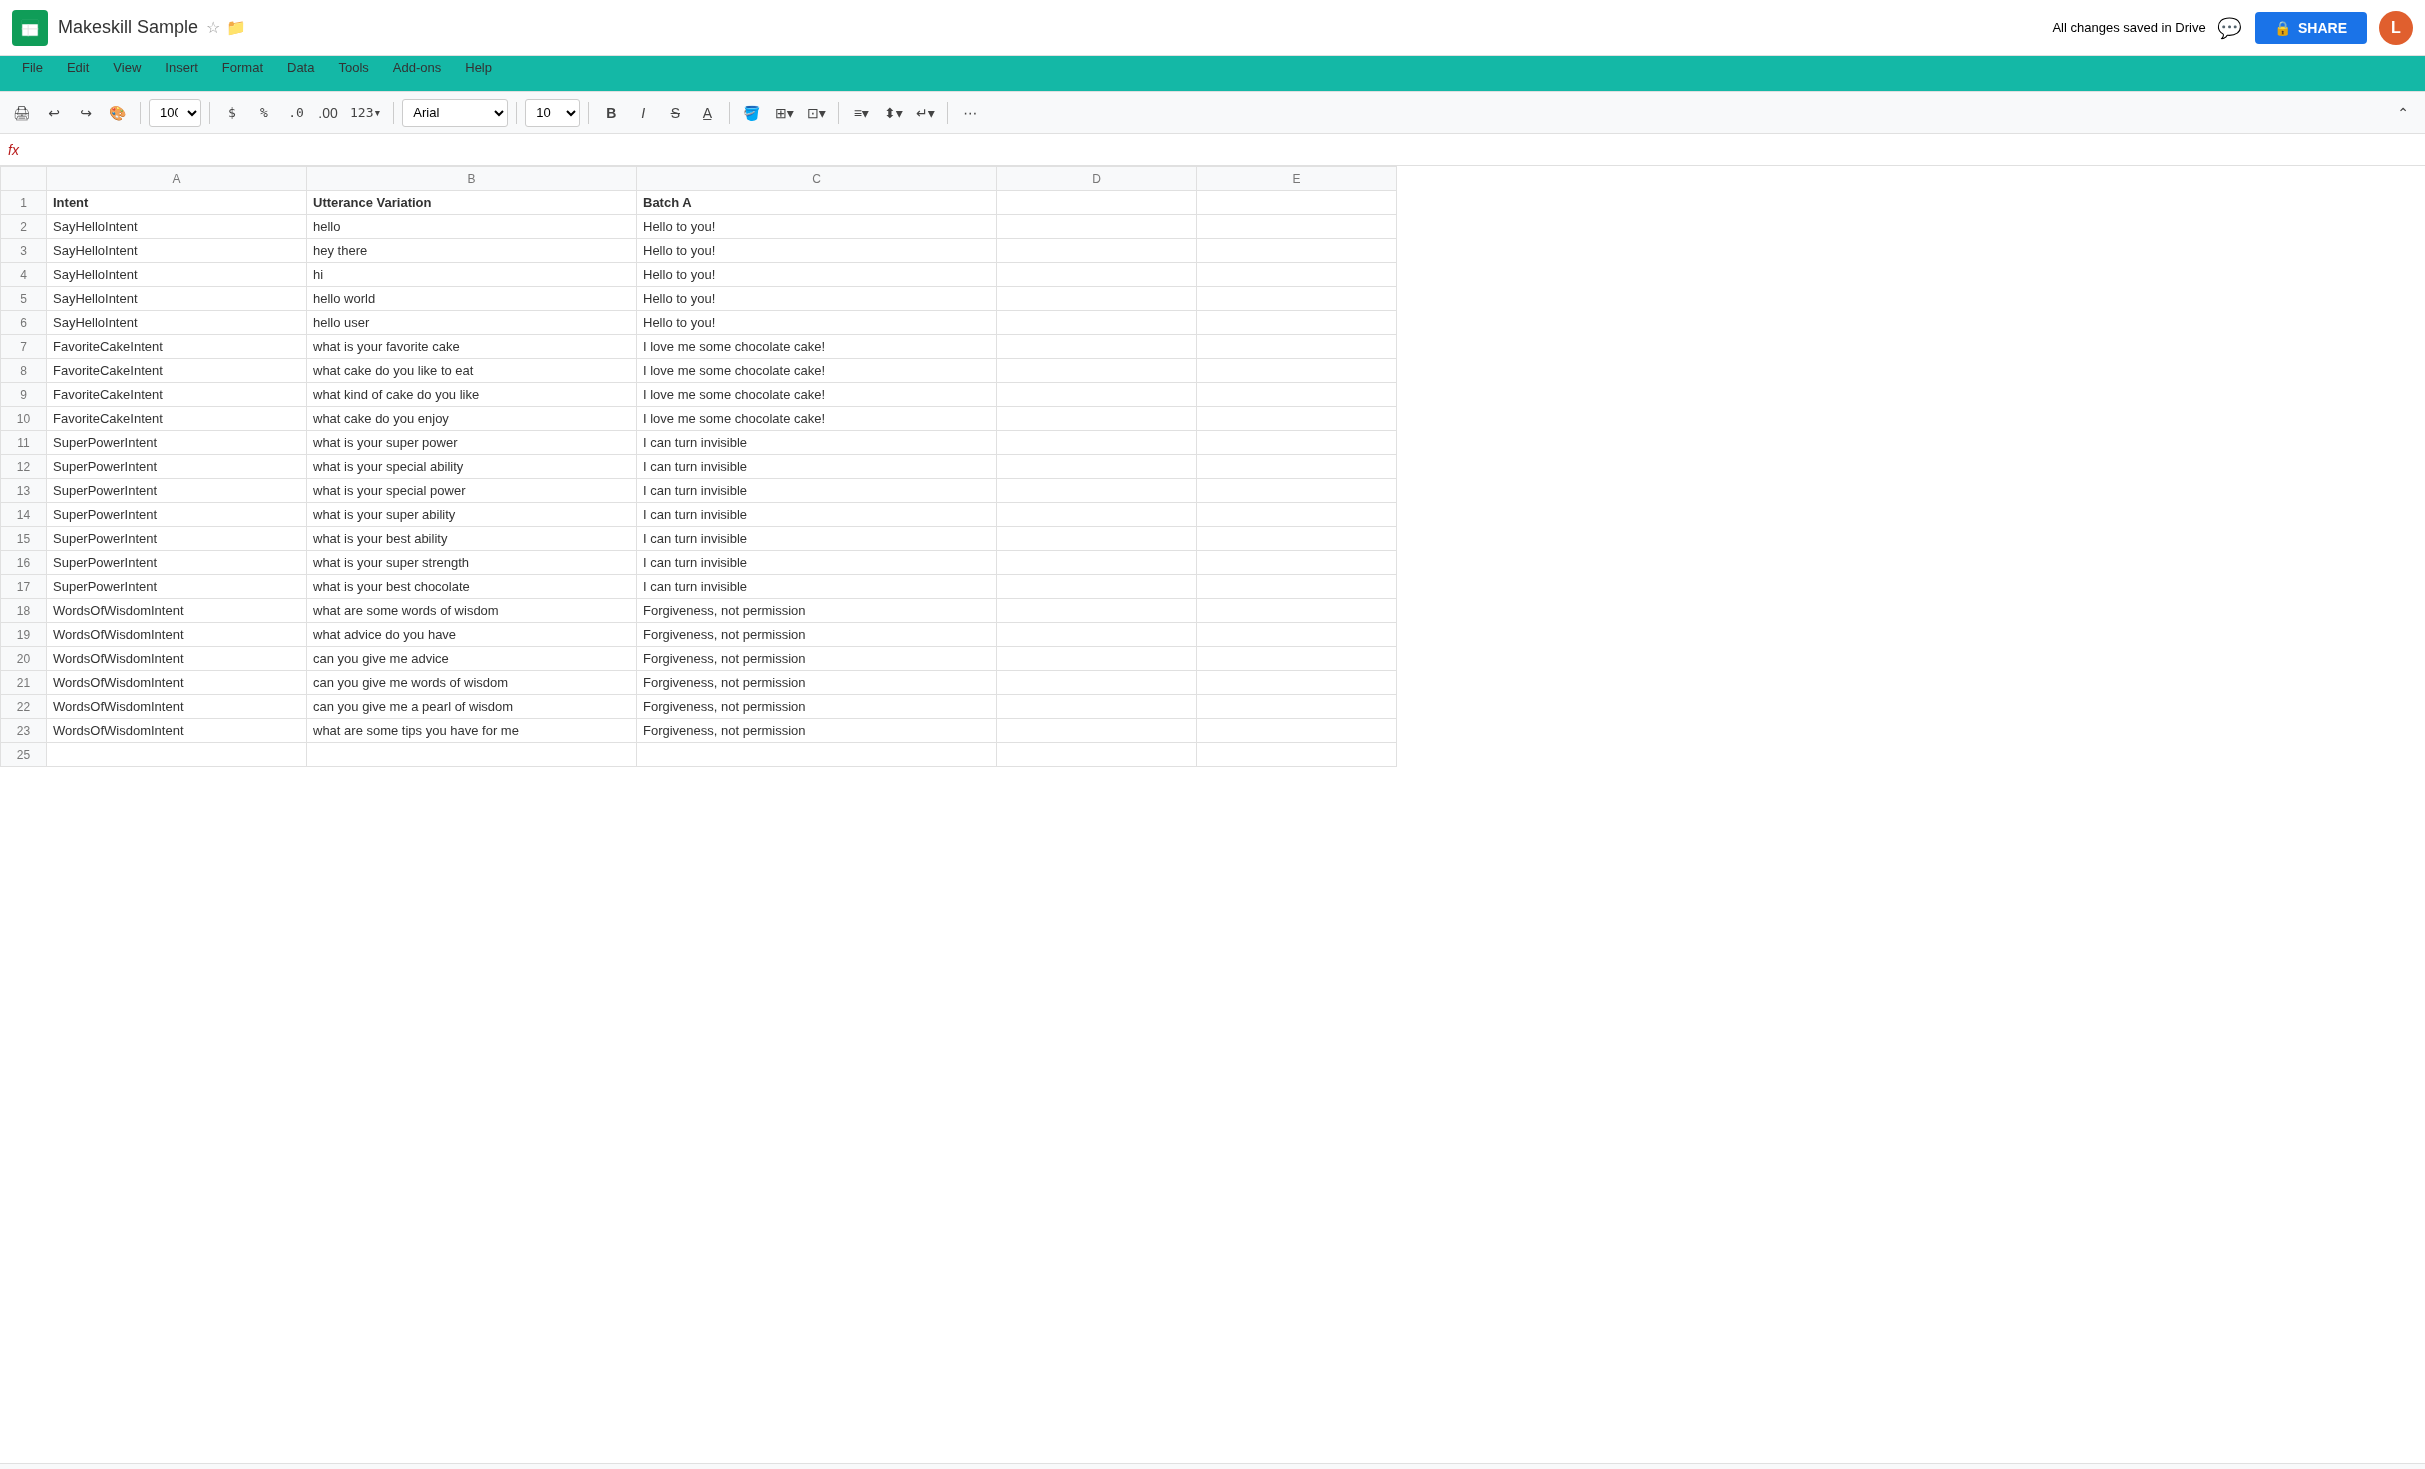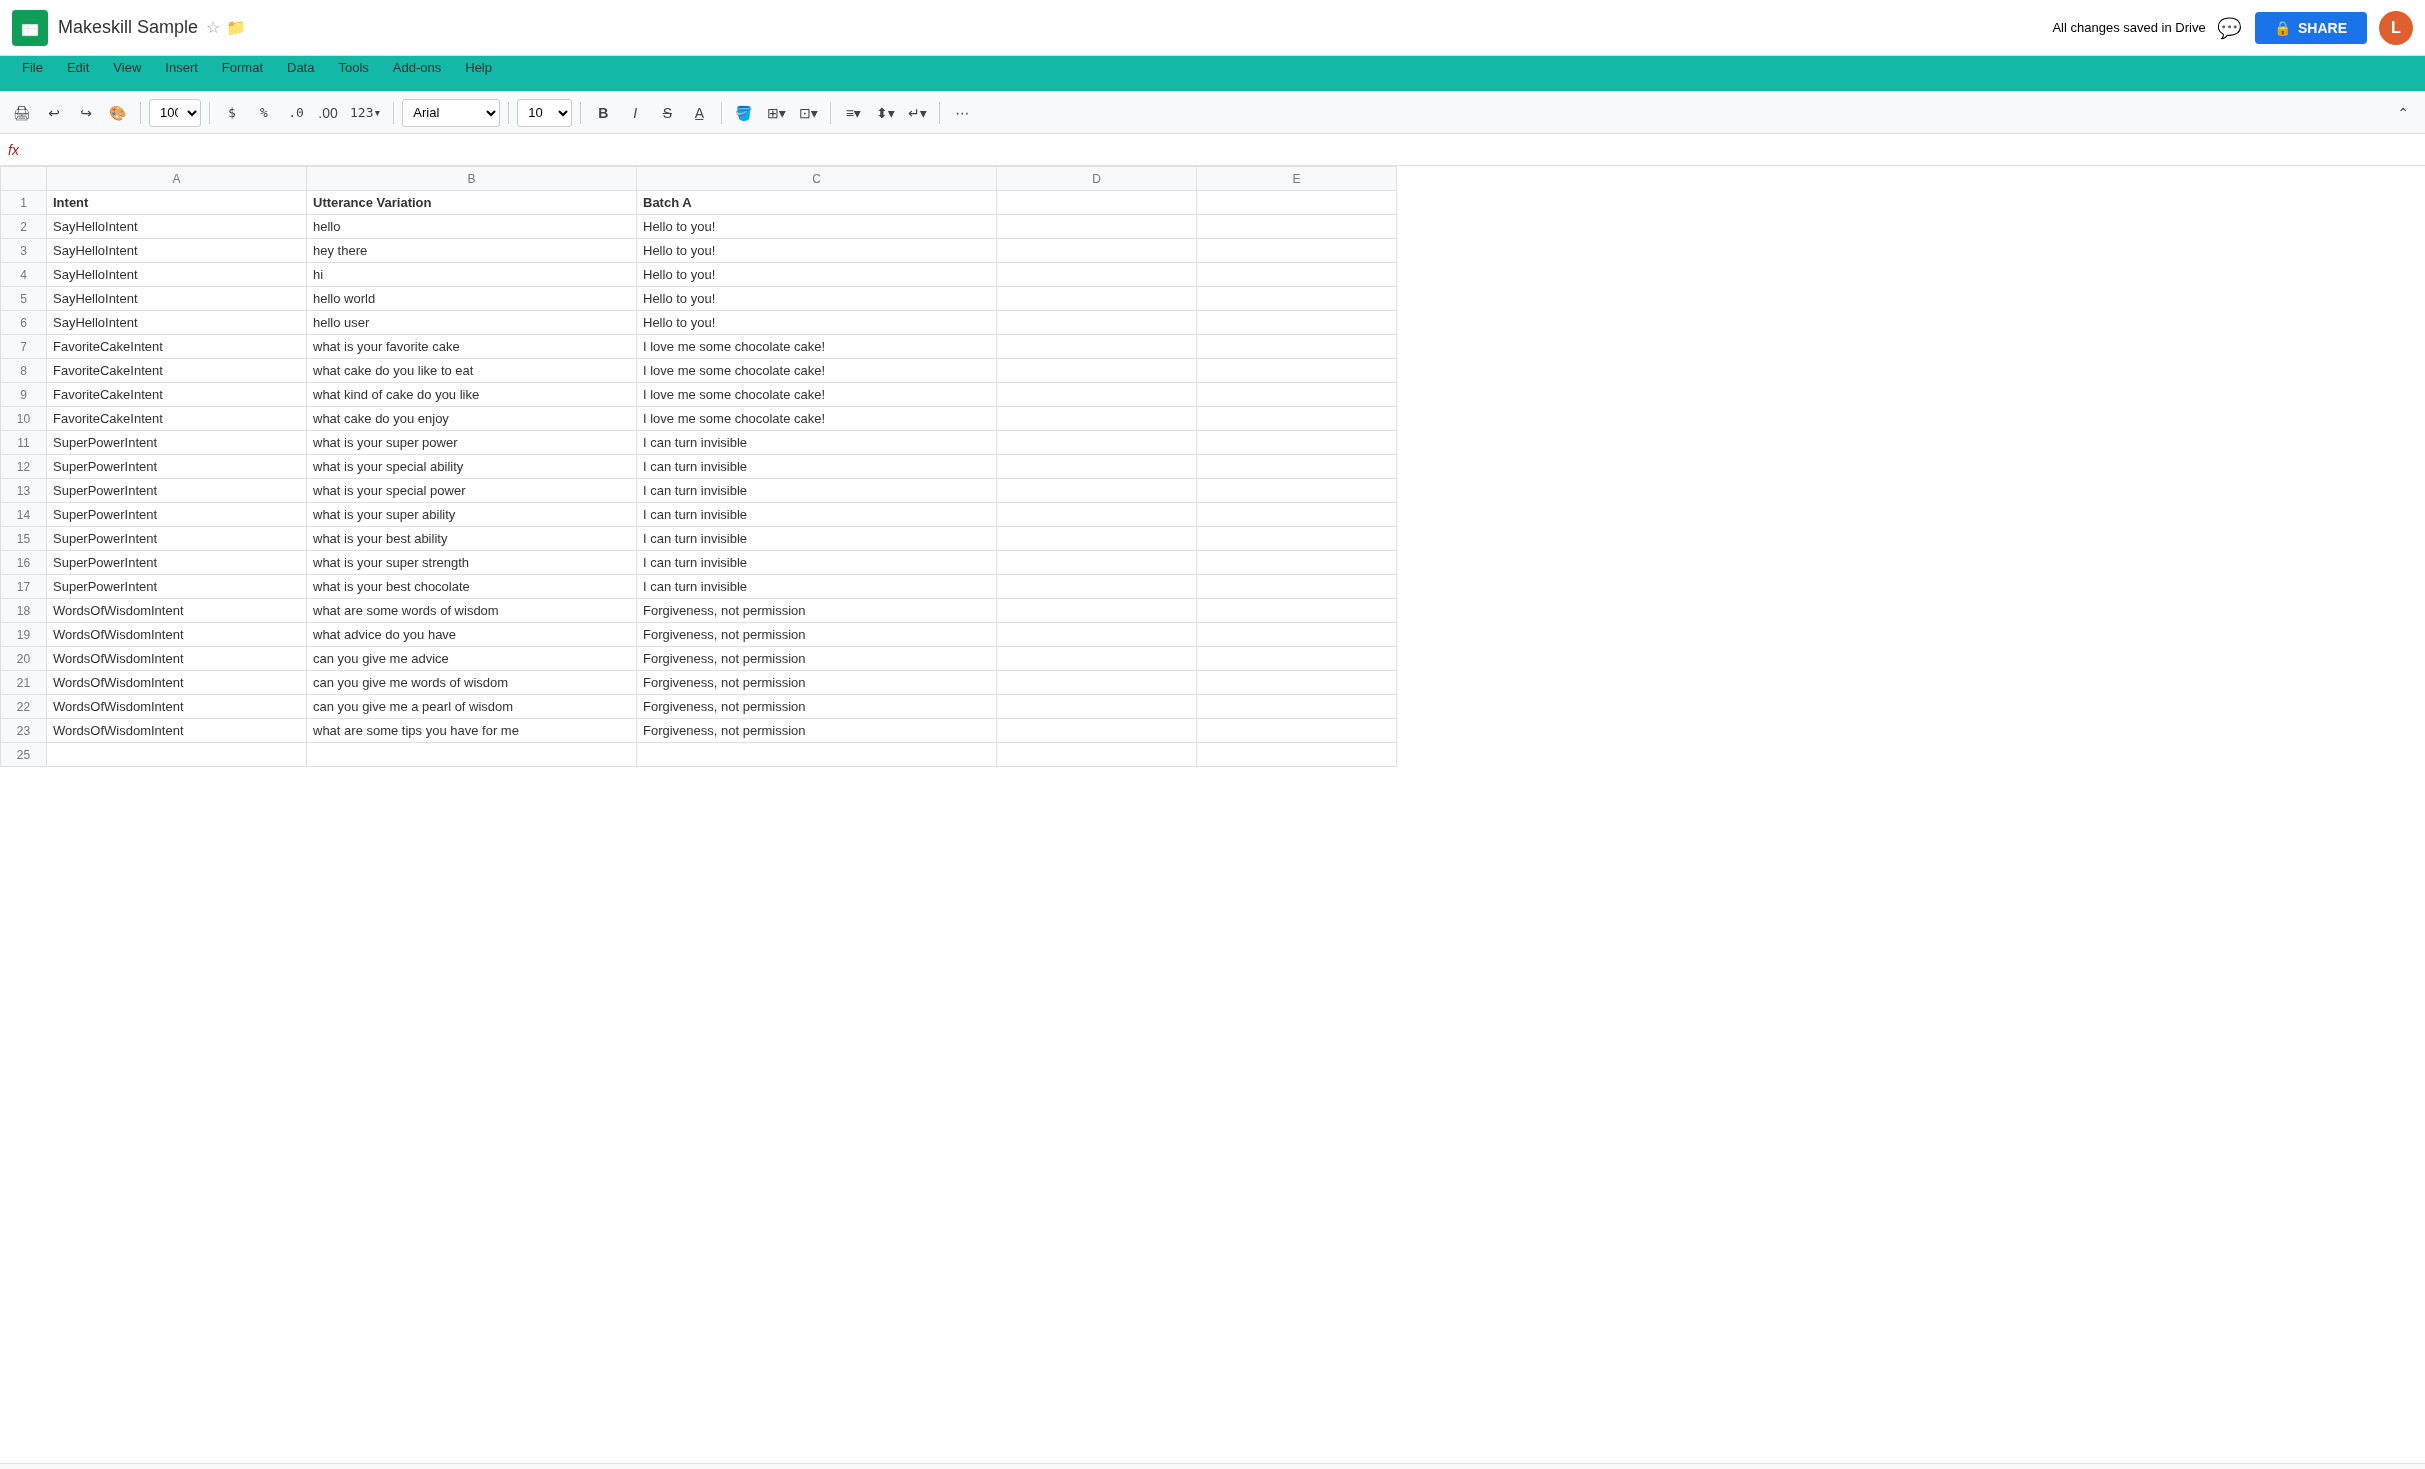--- a/index.html
+++ b/index.html
@@ -257,21 +257,21 @@
 
   <button class="tb-btn" id="percent-btn">%</button>
 
   <button class="tb-btn" id="decimal-btn">.0</button>
 
   <button class="tb-btn">.00</button>
 
   <button class="tb-btn" id="format-num-btn">123▾</button>
   <div class="tb-divider"></div>
 
-  <select class="tb-select" id="font-select" style="width:98px">
+  <select class="tb-select" id="font-select" style="width:106px">
     <option>Arial</option>
     <option>Times New Roman</option>
     <option>Verdana</option>
   </select>
   <div class="tb-divider"></div>
 
   <select class="tb-select" id="font-size-select" style="width:55px">
     <option>10</option>
     <option>8</option>
     <option>11</option>

